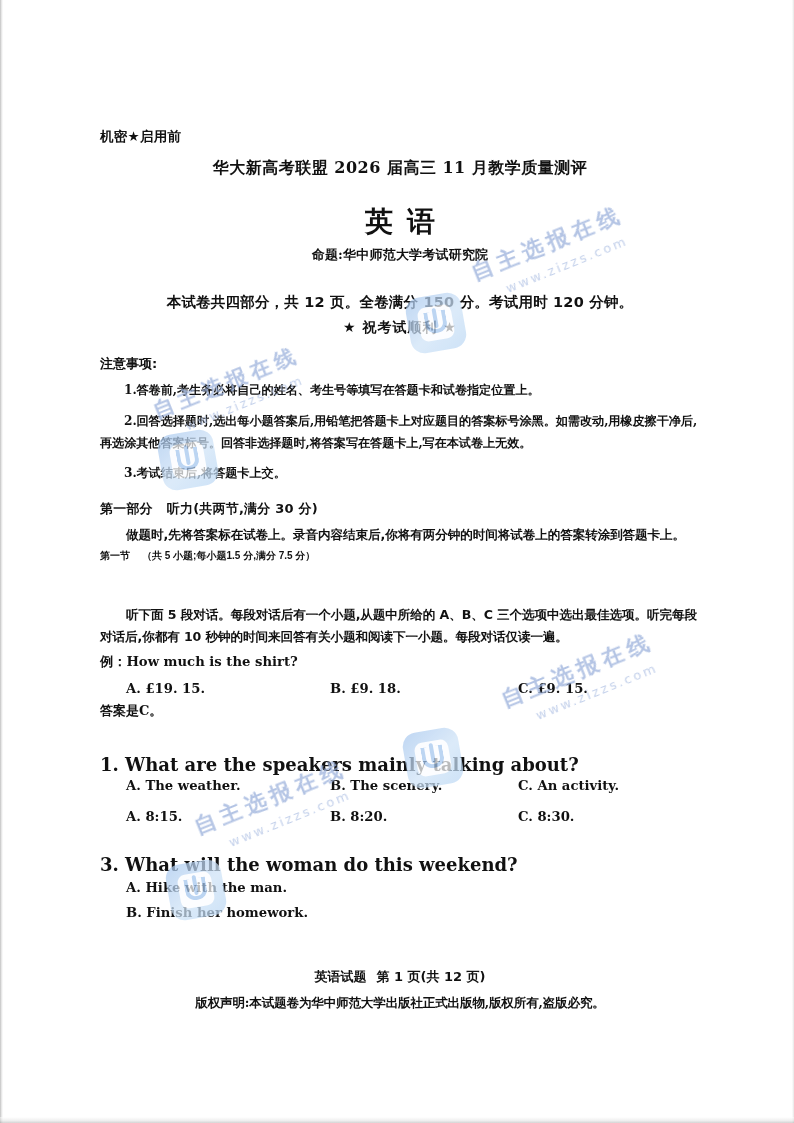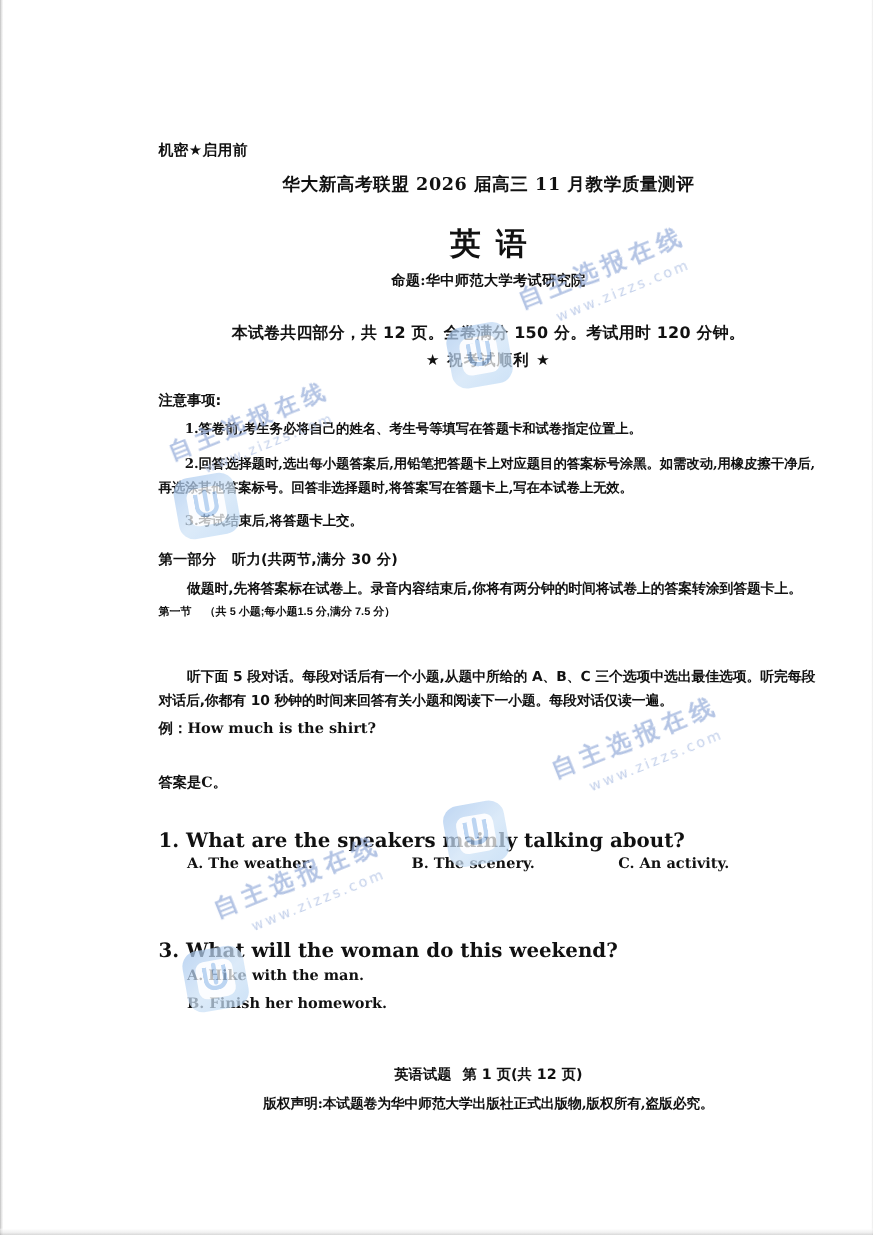--- a/index.html
+++ b/index.html
@@ -45,21 +45,20 @@
     opacity: .5;
   }
 
   
   .content {
     position: absolute;
     left: 100px;
     top: 0;
     width: 600px;
     height: 1123px;
-    margin-left: 44px;
   }
 
   
   .secrecy-line {
     position: absolute;
     left: 0;
     top: 128px;
     font-family: "DejaVu Sans", "Liberation Sans", sans-serif;
     font-weight: 700;
     font-size: 13.5px;
@@ -409,32 +408,42 @@
 
   <div class="part-intro">做题时,先将答案标在试卷上。录音内容结束后,你将有两分钟的时间将试卷上的答案转涂到答题卡上。</div>
 
   <div class="section-heading">
     <span>第一节</span><span class="gap"></span><span>（共 5 小题;每小题1.5 分,满分 7.5 分）</span>
   </div>
 
   <div class="section-intro">听下面 5 段对话。每段对话后有一个小题,从题中所给的 A、B、C 三个选项中选出最佳选项。听完每段对话后,你都有 10 秒钟的时间来回答有关小题和阅读下一小题。每段对话仅读一遍。</div>
 
   <div class="example-stem">例：How much is the shirt?</div>
+  <div class="example-options">
+    <span class="opt opt-a">A.  £19. 15.</span>
+    <span class="opt opt-b">B.  £9. 18.</span>
+    <span class="opt opt-c">C.  £9. 15.</span>
+  </div>
   <div class="example-answer">答案是C。</div>
 
   <div class="question q1">
     <div class="q-stem">1. What are the speakers mainly talking about?</div>
     <div class="opt-row">
       <span class="opt opt-a">A.  The weather.</span>
       <span class="opt opt-b">B.  The scenery.</span>
       <span class="opt opt-c">C.  An activity.</span>
     </div>
   </div>
 
   <div class="question q2">
+    <div class="opt-row">
+      <span class="opt opt-a">A.  8:15.</span>
+      <span class="opt opt-b">B.  8:20.</span>
+      <span class="opt opt-c">C.  8:30.</span>
+    </div>
   </div>
 
   <div class="question q3">
     <div class="q-stem">3. What will the woman do this weekend?</div>
     <div class="opt-stack">
       <div class="opt-line">A.  Hike with the man.</div>
       <div class="opt-line">B.  Finish her homework.</div>
     </div>
   </div>
 

